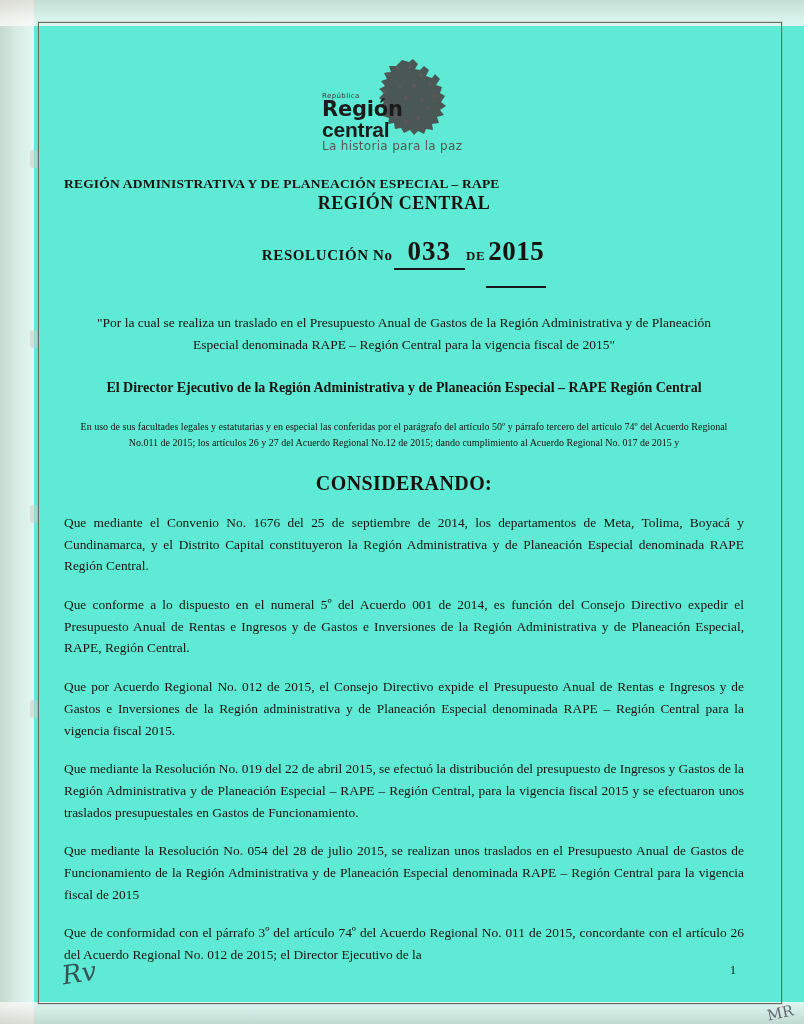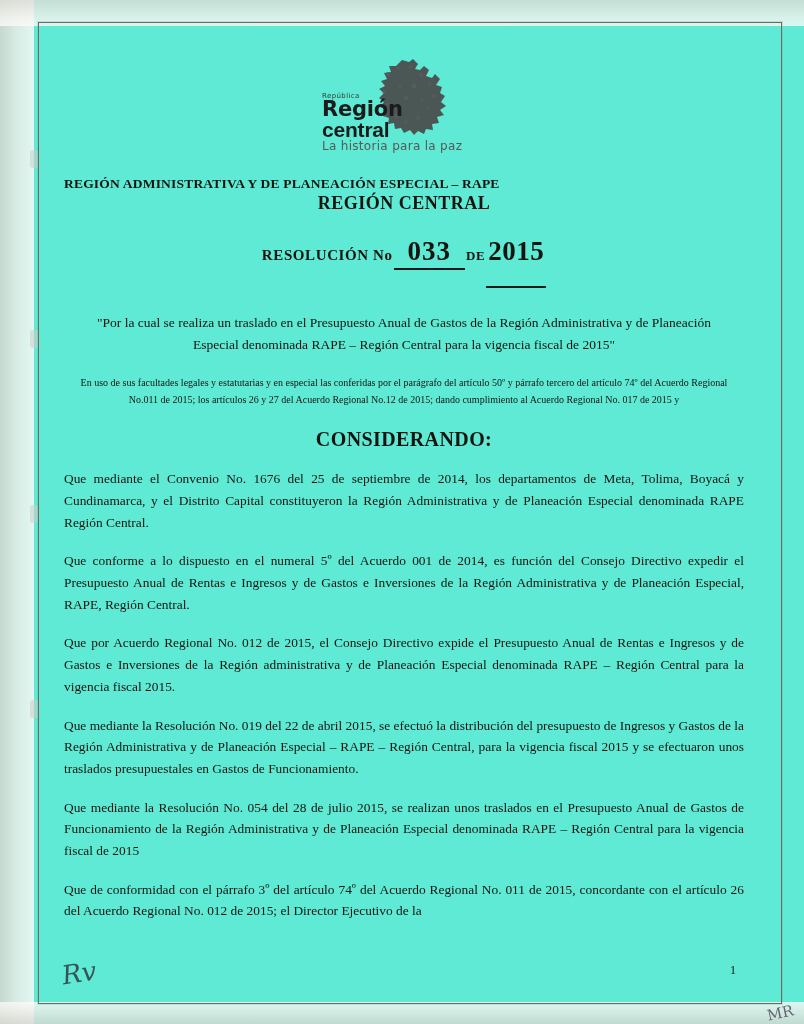--- a/index.html
+++ b/index.html
@@ -282,20 +282,21 @@
 
     <div class="res-line">
       <span class="res-label">RESOLUCIÓN No</span>
       <span class="res-number">033</span>
       <span class="res-de">DE</span>
       <span class="res-year">2015</span>
     </div>
 
     <div class="quote">"Por la cual se realiza un traslado en el Presupuesto Anual de Gastos de la Región Administrativa y de Planeación Especial denominada RAPE – Región Central para la vigencia fiscal de 2015"</div>
 
+    <div class="subject">El Director Ejecutivo de la Región Administrativa y de Planeación Especial – RAPE Región Central</div>
 
     <div class="faculties">En uso de sus facultades legales y estatutarias y en especial las conferidas por el parágrafo del artículo 50º y párrafo tercero del artículo 74º del Acuerdo Regional No.011 de 2015; los artículos 26 y 27 del Acuerdo Regional No.12 de 2015; dando cumplimiento al Acuerdo Regional No. 017 de 2015 y</div>
 
     <div class="considerando">CONSIDERANDO:</div>
 
     <div class="para">Que mediante el Convenio No. 1676 del 25 de septiembre de 2014, los departamentos de Meta, Tolima, Boyacá y Cundinamarca, y el Distrito Capital constituyeron la Región Administrativa y de Planeación Especial denominada RAPE Región Central.</div>
     <div class="para">Que conforme a lo dispuesto en el numeral 5º del Acuerdo 001 de 2014, es función del Consejo Directivo expedir el Presupuesto Anual de Rentas e Ingresos y de Gastos e Inversiones de la Región Administrativa y de Planeación Especial, RAPE, Región Central.</div>
     <div class="para">Que por Acuerdo Regional No. 012 de 2015, el Consejo Directivo expide el Presupuesto Anual de Rentas e Ingresos y de Gastos e Inversiones de la Región administrativa y de Planeación Especial denominada RAPE – Región Central para la vigencia fiscal 2015.</div>
     <div class="para">Que mediante la Resolución No. 019 del 22 de abril 2015, se efectuó la distribución del presupuesto de Ingresos y Gastos de la Región Administrativa y de Planeación Especial – RAPE – Región Central, para la vigencia fiscal 2015 y se efectuaron unos traslados presupuestales en Gastos de Funcionamiento.</div>
     <div class="para">Que mediante la Resolución No. 054 del 28 de julio 2015, se realizan unos traslados en el Presupuesto Anual de Gastos de Funcionamiento de la Región Administrativa y de Planeación Especial denominada RAPE – Región Central para la vigencia fiscal de 2015</div>

